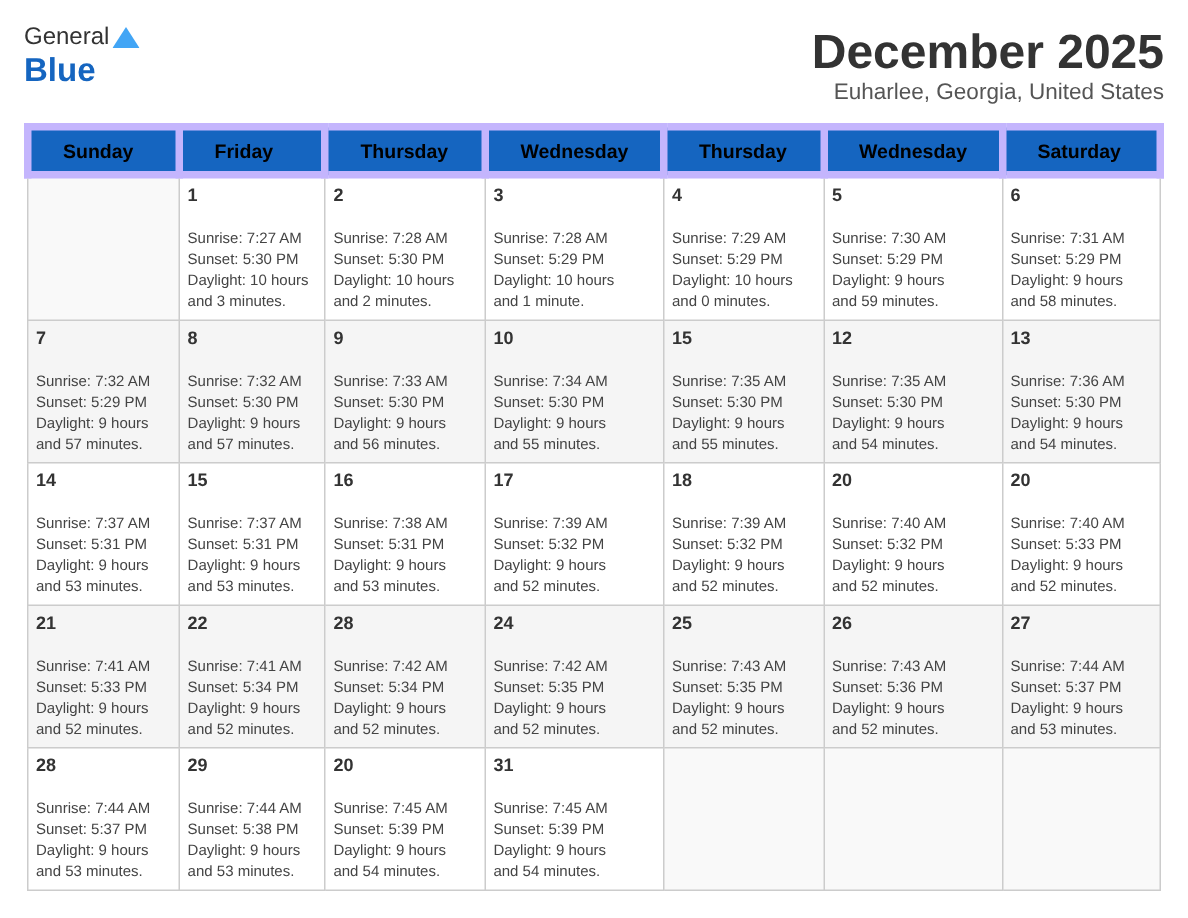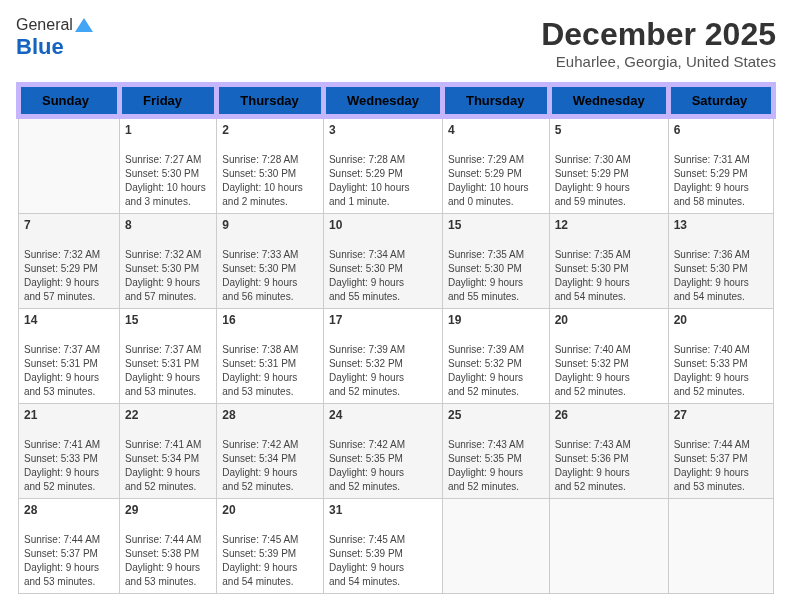--- a/index.html
+++ b/index.html
@@ -176,21 +176,21 @@
         </td>
         <td>
           <span class="day-num">16</span>
           <div class="day-info">Sunrise: 7:38 AM<br>Sunset: 5:31 PM<br>Daylight: 9 hours<br>and 53 minutes.</div>
         </td>
         <td>
           <span class="day-num">17</span>
           <div class="day-info">Sunrise: 7:39 AM<br>Sunset: 5:32 PM<br>Daylight: 9 hours<br>and 52 minutes.</div>
         </td>
         <td>
-          <span class="day-num">19</span>
+          <span class="day-num">18</span>
           <div class="day-info">Sunrise: 7:39 AM<br>Sunset: 5:32 PM<br>Daylight: 9 hours<br>and 52 minutes.</div>
         </td>
         <td>
           <span class="day-num">20</span>
           <div class="day-info">Sunrise: 7:40 AM<br>Sunset: 5:32 PM<br>Daylight: 9 hours<br>and 52 minutes.</div>
         </td>
         <td>
           <span class="day-num">20</span>
           <div class="day-info">Sunrise: 7:40 AM<br>Sunset: 5:33 PM<br>Daylight: 9 hours<br>and 52 minutes.</div>
         </td>

